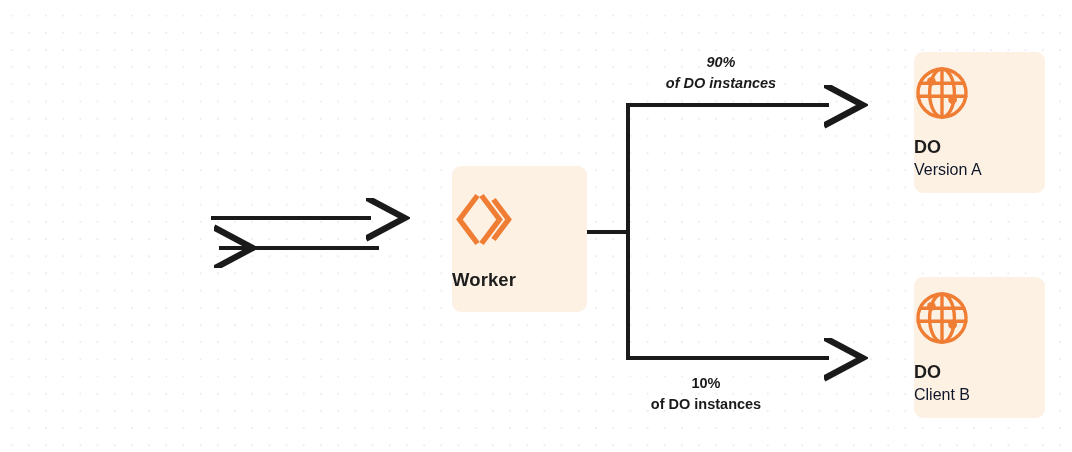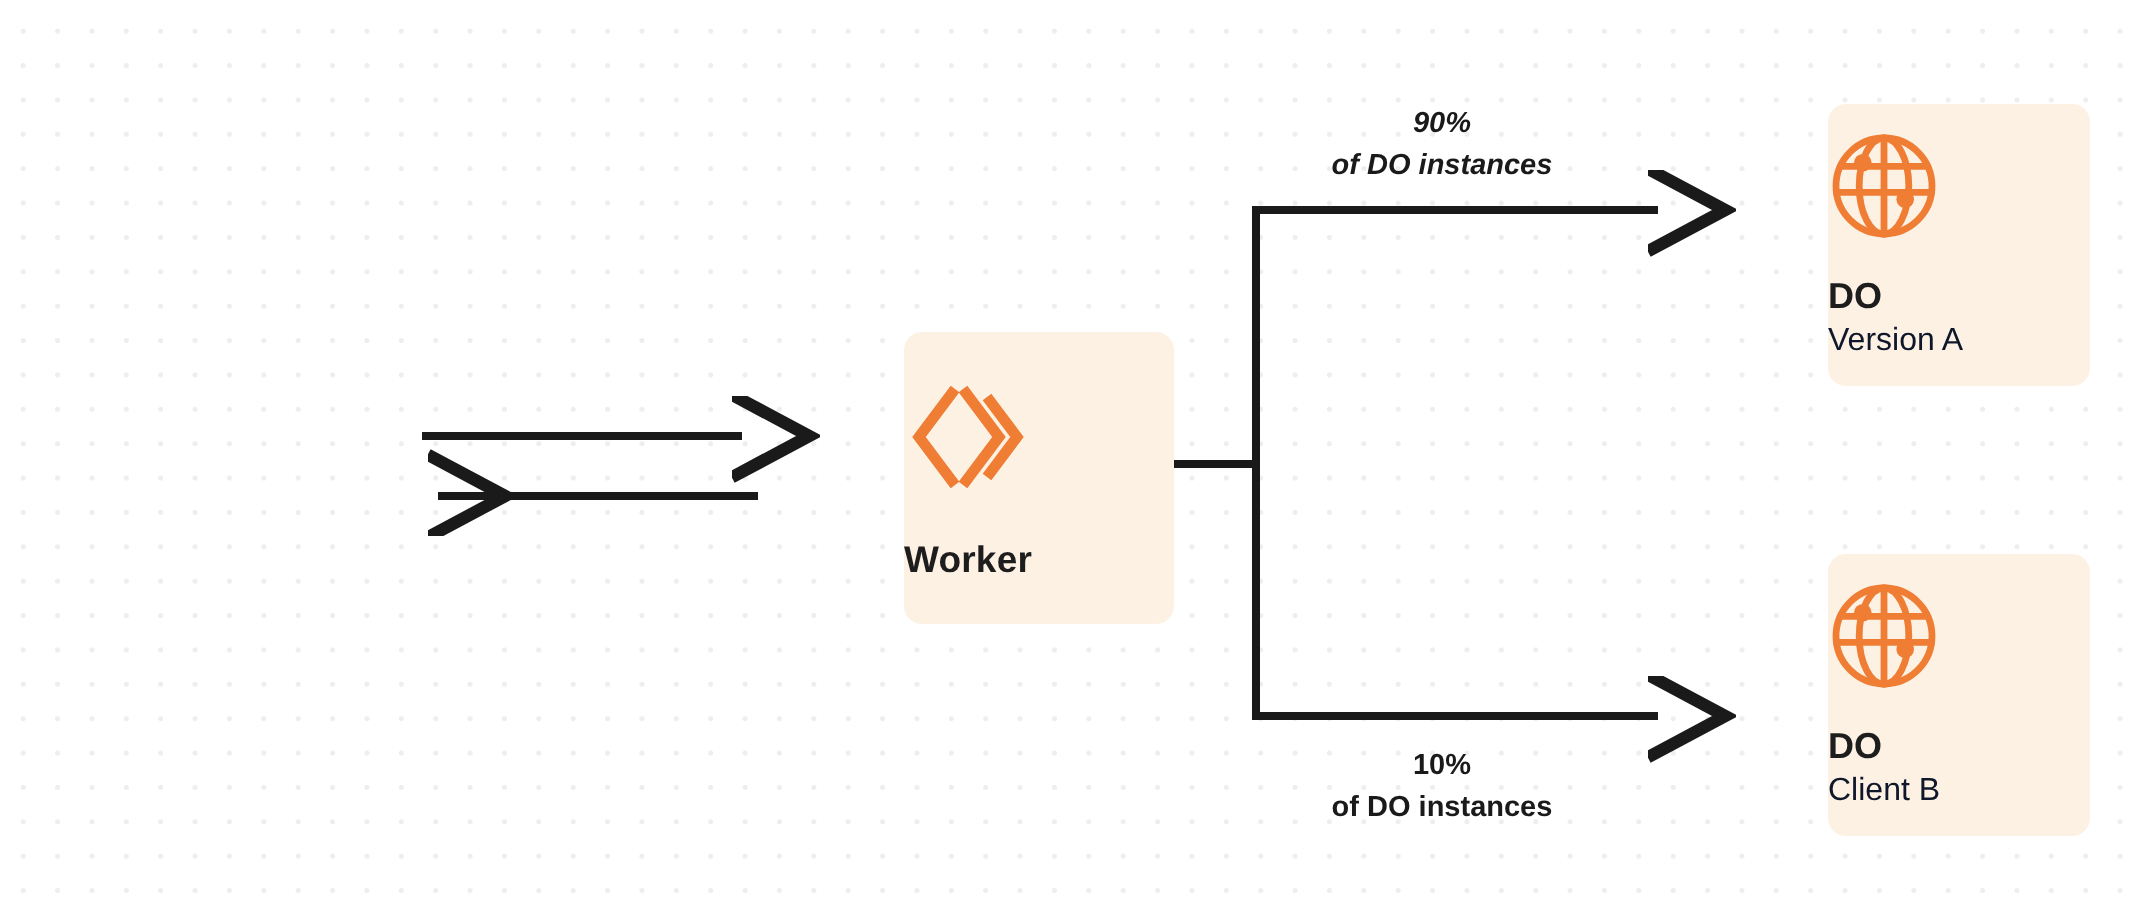--- a/index.html
+++ b/index.html
@@ -100,21 +100,21 @@
     line-height: 1.45;
     white-space: nowrap;
   }
   .label-top {
     left: 611px;
     top: 52px;
     width: 220px;
     font-style: italic;
   }
   .label-bottom {
-    left: 611px;
+    left: 596px;
     top: 373px;
     width: 220px;
   }
 </style>
 </head>
 <body>
 
 <div id="canvas">
 
   <svg class="edge-svg" viewBox="0 0 1072 452" xmlns="http://www.w3.org/2000/svg">

